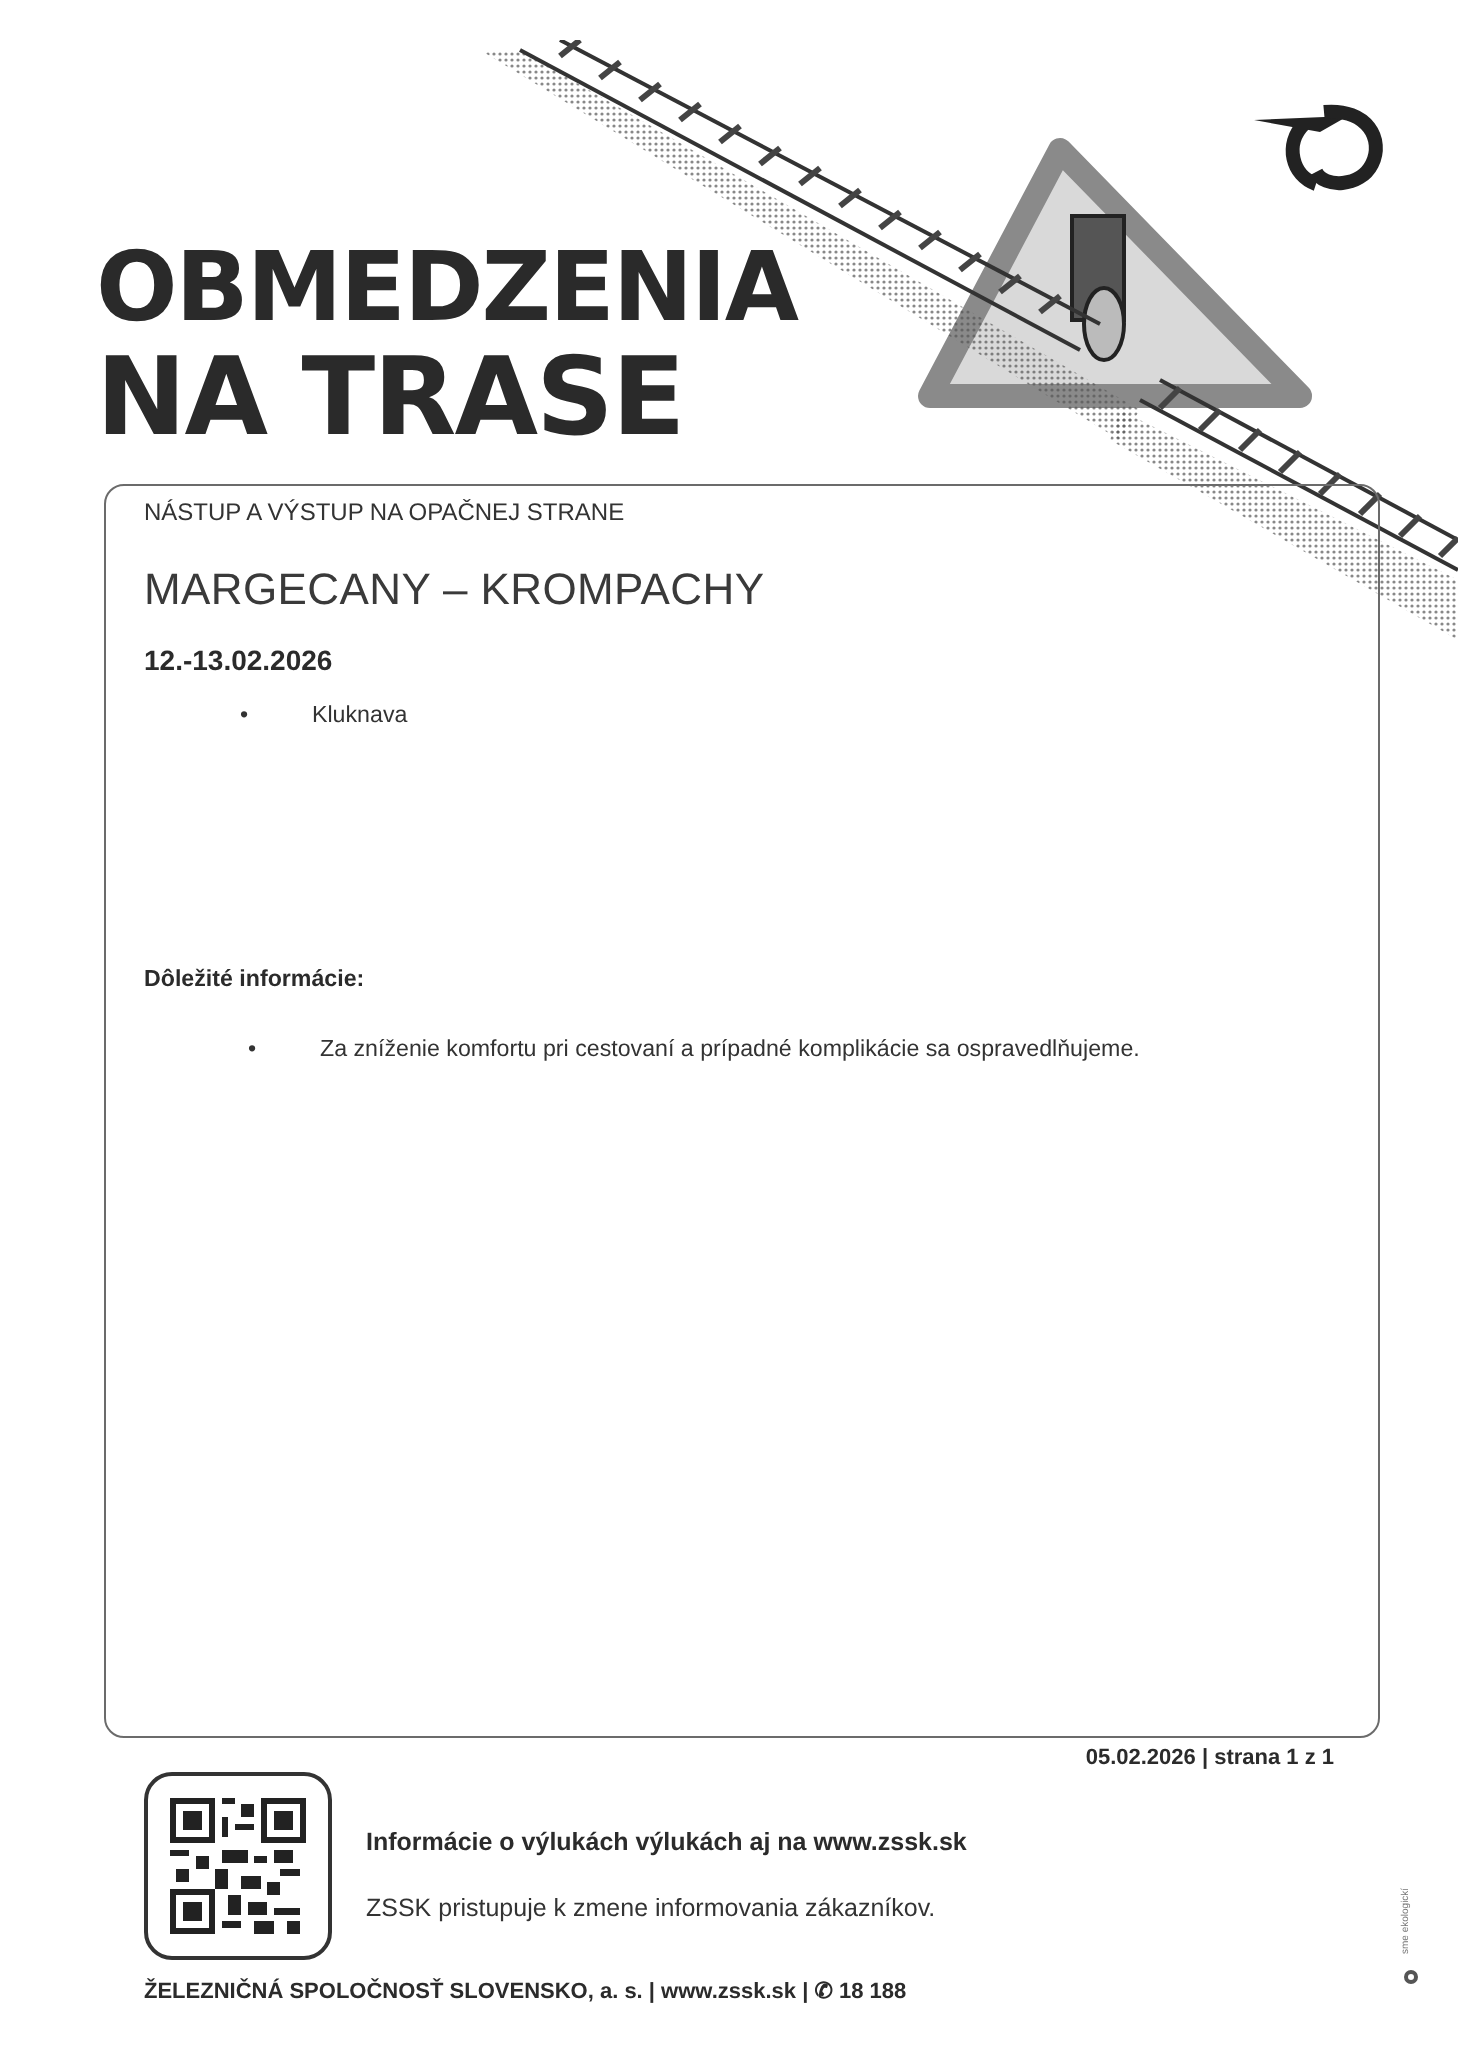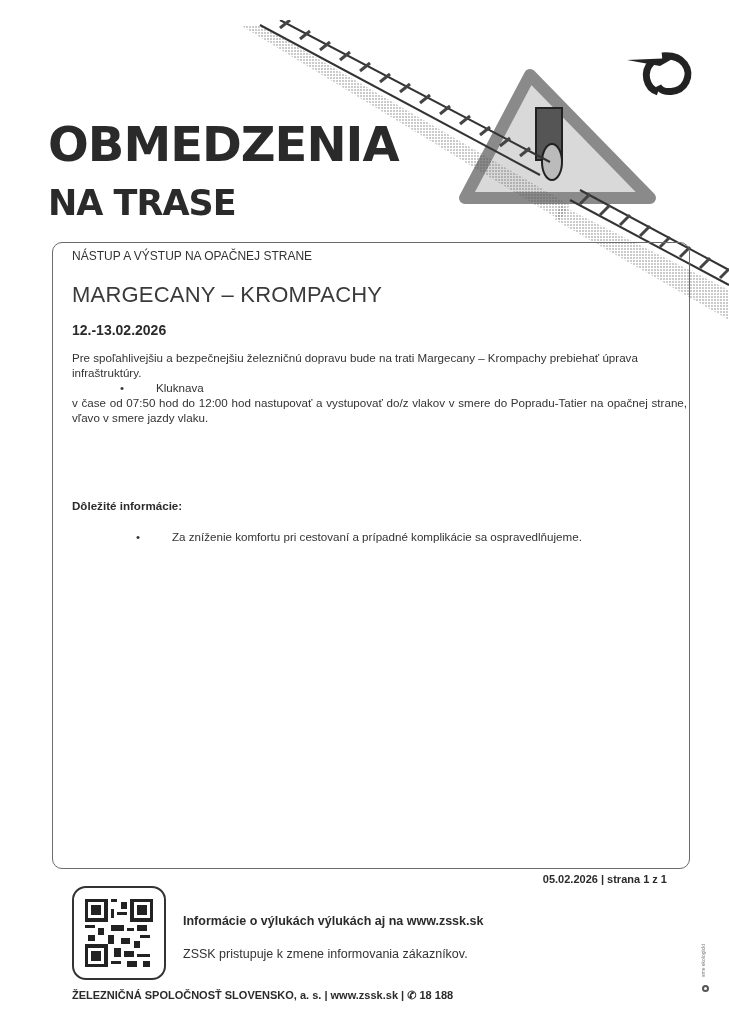--- a/index.html
+++ b/index.html
@@ -1,33 +1,33 @@
 <!DOCTYPE html>
 <html><head>
 <meta charset="utf-8">
 <style>
   html, body { margin: 0; padding: 0; background: #ffffff; }
   body { width: 729px; height: 1024px; position: relative; overflow: hidden; font-family: "Liberation Sans", sans-serif; color: #2b2b2b; }
   .title { position: absolute; left: 48px; top: 120px; font-family: "DejaVu Sans", sans-serif; font-weight: bold; color: #2a2a2a; line-height: 1; letter-spacing: -1px; }
   .title .l1 { font-size: 48px; display: block; }
-  .title .l2 { font-size: 35px; display: block; margin-top: 18px; }
+  .title .l2 { font-size: 54px; display: block; margin-top: 4px; }
   .logo { position: absolute; left: 622px; top: 48px; width: 70px; height: 48px; }
   .graphic { position: absolute; left: 240px; top: 20px; width: 489px; height: 300px; }
   .box { position: absolute; left: 52px; top: 242px; width: 636px; height: 625px; border: 1px solid #6b6b6b; border-radius: 10px; background: transparent; }
   .subhead { position: absolute; left: 72px; top: 249px; font-size: 12px; color: #333; }
   .route { position: absolute; left: 72px; top: 282px; font-size: 22px; font-weight: normal; color: #3a3a3a; letter-spacing: 0.2px; }
   .date { position: absolute; left: 72px; top: 322px; font-size: 14px; font-weight: bold; color: #2b2b2b; }
   .body { position: absolute; left: 72px; top: 350px; width: 615px; font-size: 11.6px; line-height: 15px; color: #333; }
   .body p { margin: 0; }
   .body ul { margin: 0; padding: 0; list-style: none; }
   .body li { position: relative; padding-left: 84px; }
   .body li::before { content: "\2022"; position: absolute; left: 48px; }
   .justify { text-align: justify; }
-  .imp-title { position: absolute; left: 72px; top: 483px; font-size: 11.6px; font-weight: bold; color: #2b2b2b; margin-top: 16px; }
-  .imp-list { position: absolute; left: 72px; top: 514px; width: 615px; font-size: 11.6px; margin: 16px; padding: 0; list-style: none; color: #333; }
+  .imp-title { position: absolute; left: 72px; top: 483px; font-size: 11.6px; font-weight: bold; color: #2b2b2b; }
+  .imp-list { position: absolute; left: 72px; top: 514px; width: 615px; font-size: 11.6px; margin: 4px; padding: 0; list-style: none; color: #333; }
   .imp-list li { position: relative; padding-left: 84px; }
   .imp-list li::before { content: "\2022"; position: absolute; left: 48px; }
   .pageinfo { position: absolute; right: 62px; top: 873px; font-size: 11px; font-weight: bold; color: #2b2b2b; }
   .qr { position: absolute; left: 72px; top: 886px; width: 90px; height: 90px; border: 2px solid #333; border-radius: 14px; display: flex; align-items: center; justify-content: center; }
   .footer-text1 { position: absolute; left: 183px; top: 947px; font-size: 12.5px; color: #333; }
   .footer-text2 { position: absolute; left: 183px; top: 914px; font-size: 12.5px; font-weight: bold; color: #2b2b2b; }
   .company { position: absolute; left: 72px; top: 989px; font-size: 11px; font-weight: bold; color: #2b2b2b; }
   .eco { position: absolute; left: 700px; top: 935px; width: 14px; height: 60px; }
   .eco .txt { position: absolute; left: 0; top: 0; transform-origin: left top; transform: rotate(-90deg) translate(-42px, 0); font-size: 5px; color: #777; white-space: nowrap; }
   .eco .dot { position: absolute; left: 2px; top: 50px; width: 7px; height: 7px; border-radius: 50%; border: 2px solid #555; box-sizing: border-box; }
@@ -97,25 +97,23 @@
   <span class="l2">NA TRASE</span>
 </div>
 
 <div class="box"></div>
 
 <div class="subhead">NÁSTUP A VÝSTUP NA OPAČNEJ STRANE</div>
 <div class="route">MARGECANY – KROMPACHY</div>
 <div class="date">12.-13.02.2026</div>
 
 <div class="body">
-  <p>Pre spoľahlivejšiu a bezpečnejšiu železničnú dopravu bude na trati Margecany – Krompachy prebiehať úprava infraštruktúry.</p>
   <ul>
     <li>Kluknava</li>
   </ul>
-  <p class="justify">v čase od 07:50 hod do 12:00 hod nastupovať a vystupovať  do/z vlakov v smere do Popradu-Tatier na opačnej strane, vľavo v smere jazdy vlaku.</p>
 </div>
 
 <div class="imp-title">Dôležité informácie:</div>
 <ul class="imp-list">
   <li>Za zníženie komfortu pri cestovaní a prípadné komplikácie sa ospravedlňujeme.</li>
 </ul>
 
 <div class="pageinfo">05.02.2026 | strana 1 z 1</div>
 
 <div class="qr">

